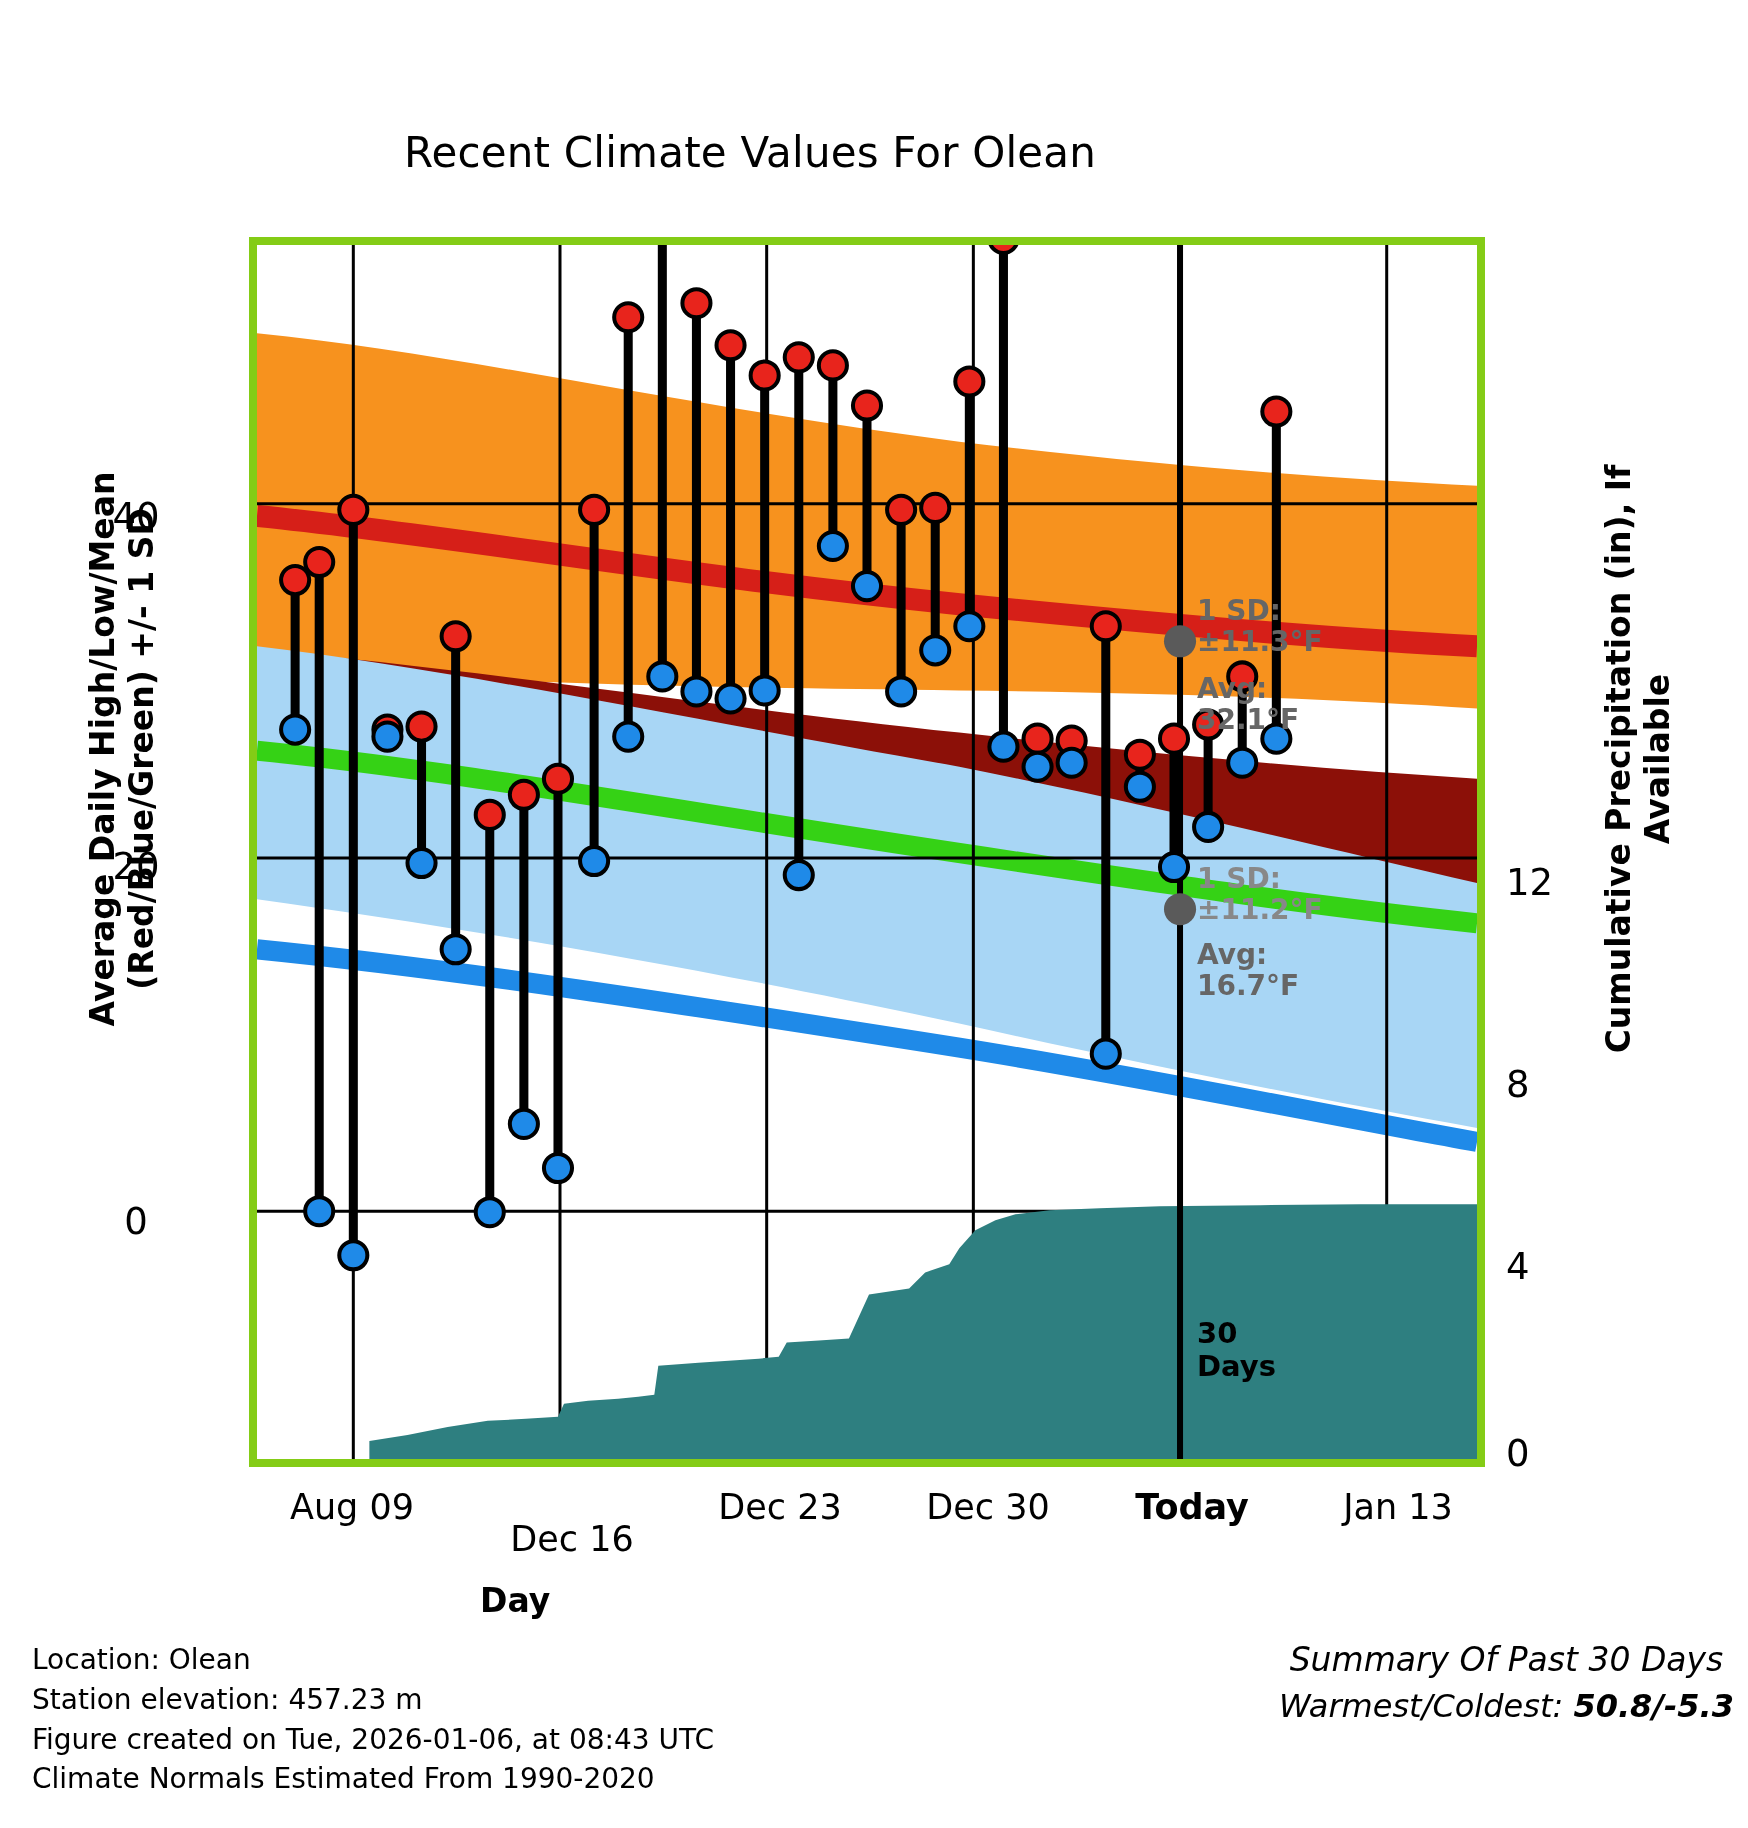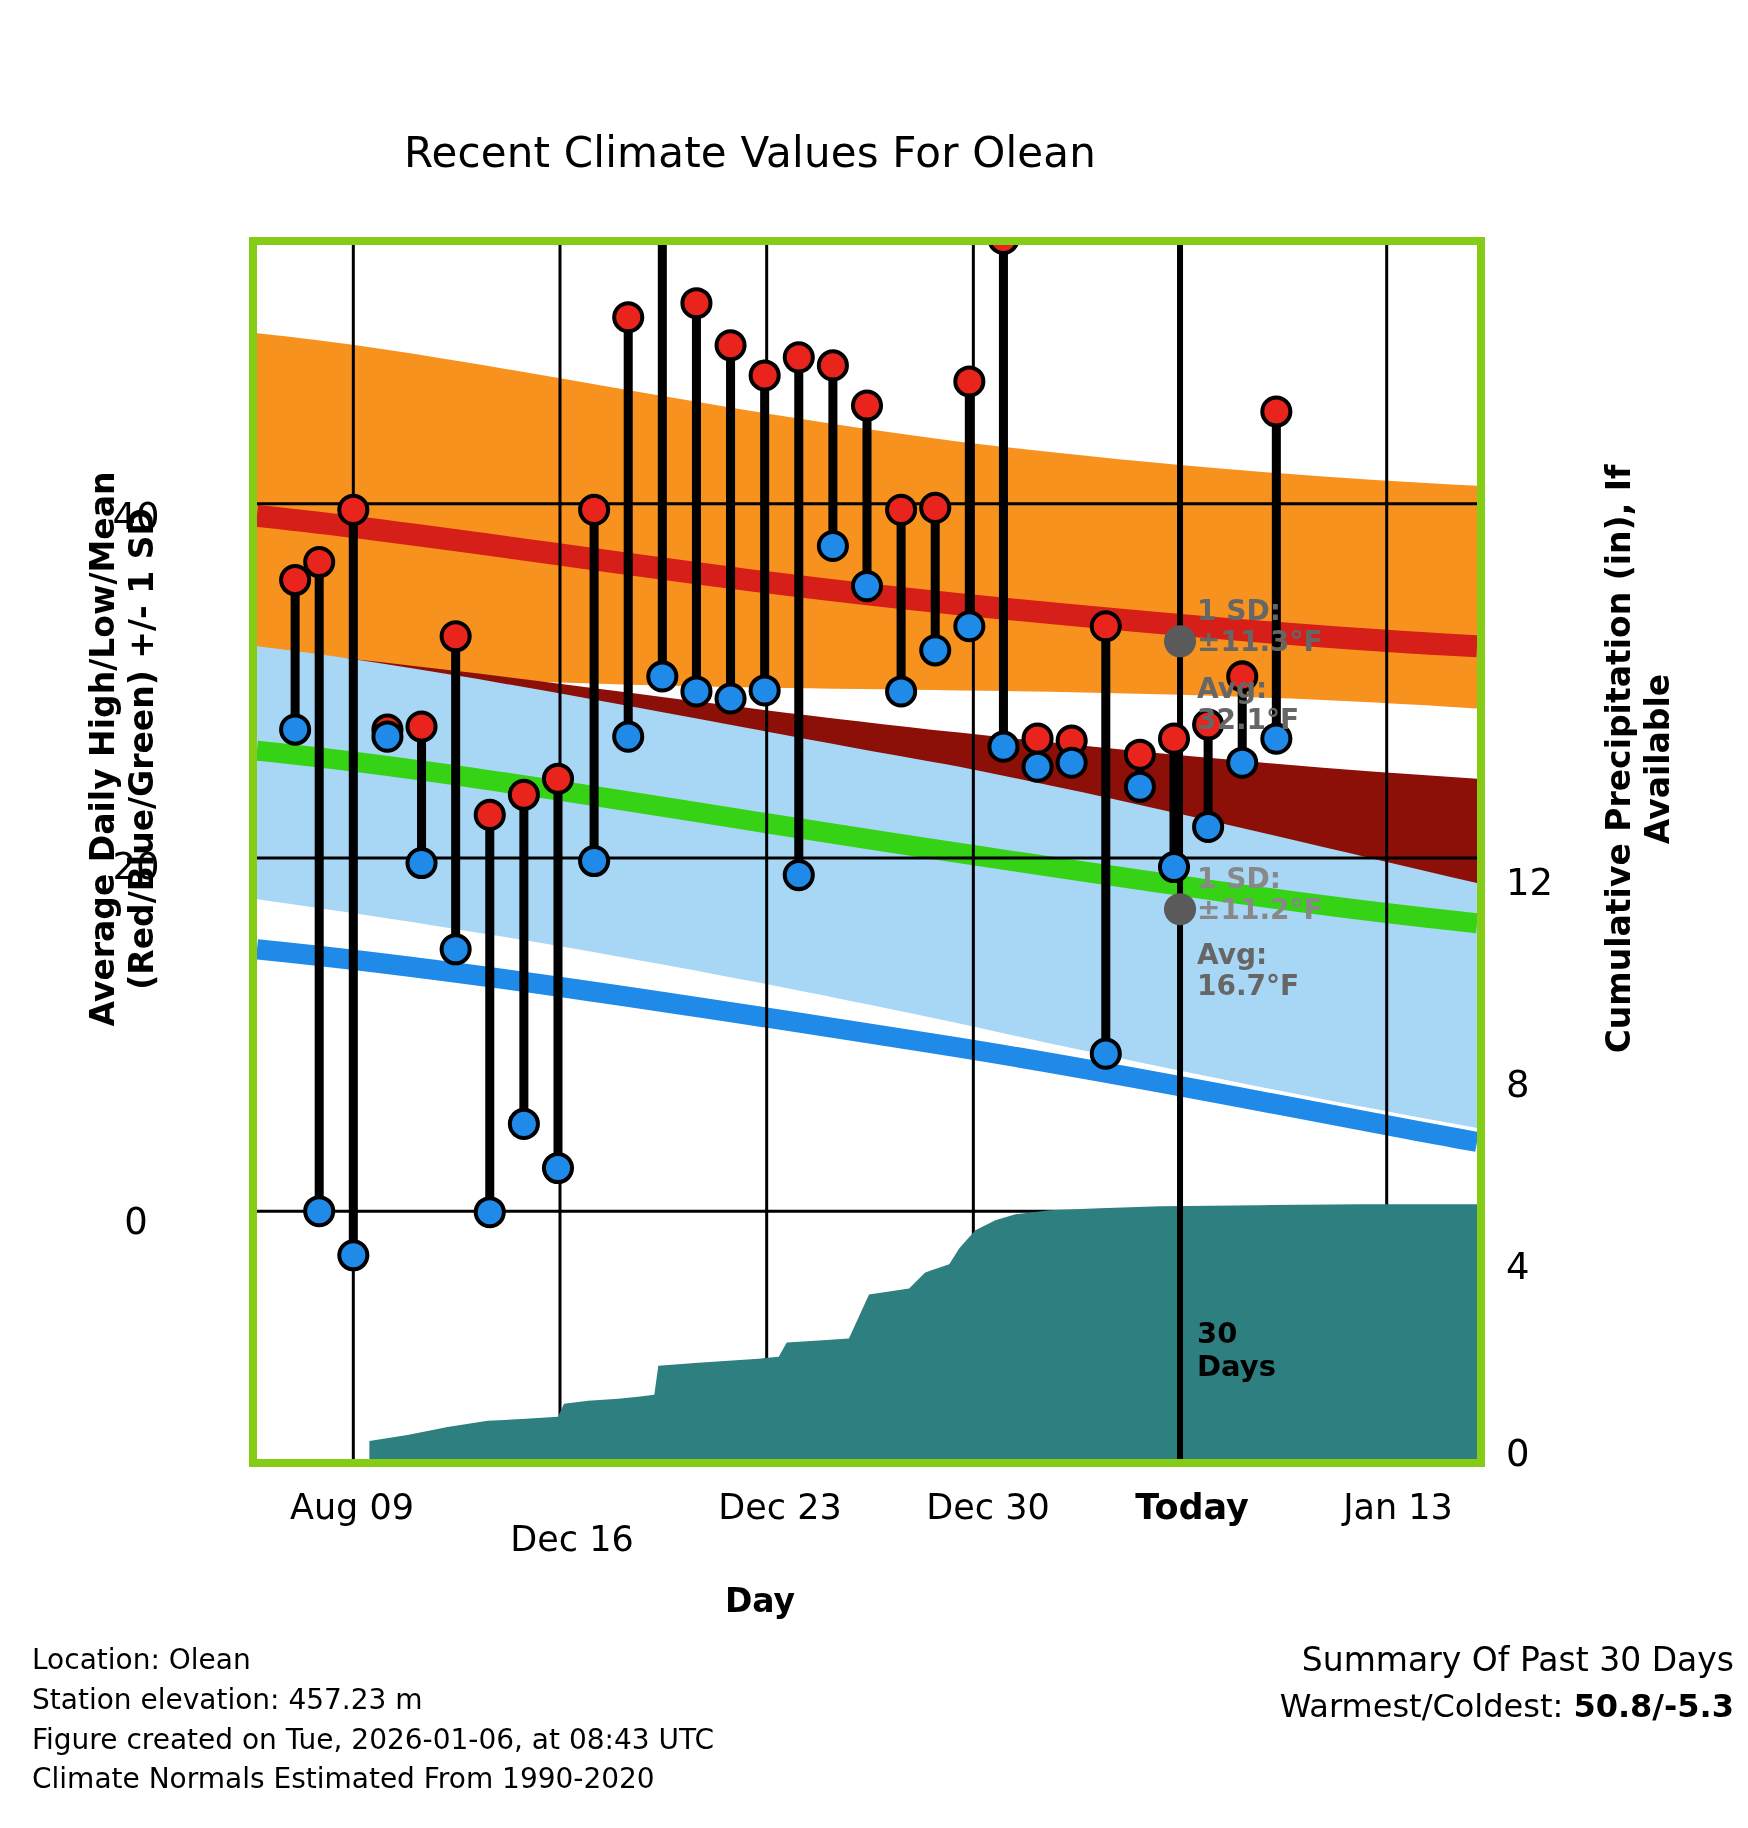--- a/index.html
+++ b/index.html
@@ -51,21 +51,20 @@
     font-size: 33px;
     font-weight: bold;
     color: #000;
     transform: rotate(-90deg);
   }
   #xlabel {
     position: absolute;
     left: 480px;
     top: 1581px;
     width: 560px;
-    text-align: center;
     font-size: 33px;
     font-weight: bold;
     color: #000;
   }
   
   #plot-frame {
     position: absolute;
     left: 249px;
     top: 237px;
     width: 1236px;
@@ -135,24 +134,25 @@
     left: 32px;
     top: 1640px;
     font-size: 28px;
     color: #000;
     line-height: 1.42;
   }
   #footer-right {
     position: absolute;
     right: 14px;
     top: 1637px;
-    text-align: right;
+    text-align: center;
     font-size: 32px;
     color: #000;
     line-height: 1.42;
+    font-style: italic;
   }
   #footer-right .row {
     white-space: nowrap;
   }
   #footer-right .val { font-weight: bold; }
   .v-temp { color: #2196f3; }
   .v-prec { color: #00b400; }
   #summary-head {
     font-size: 33px;
   }

